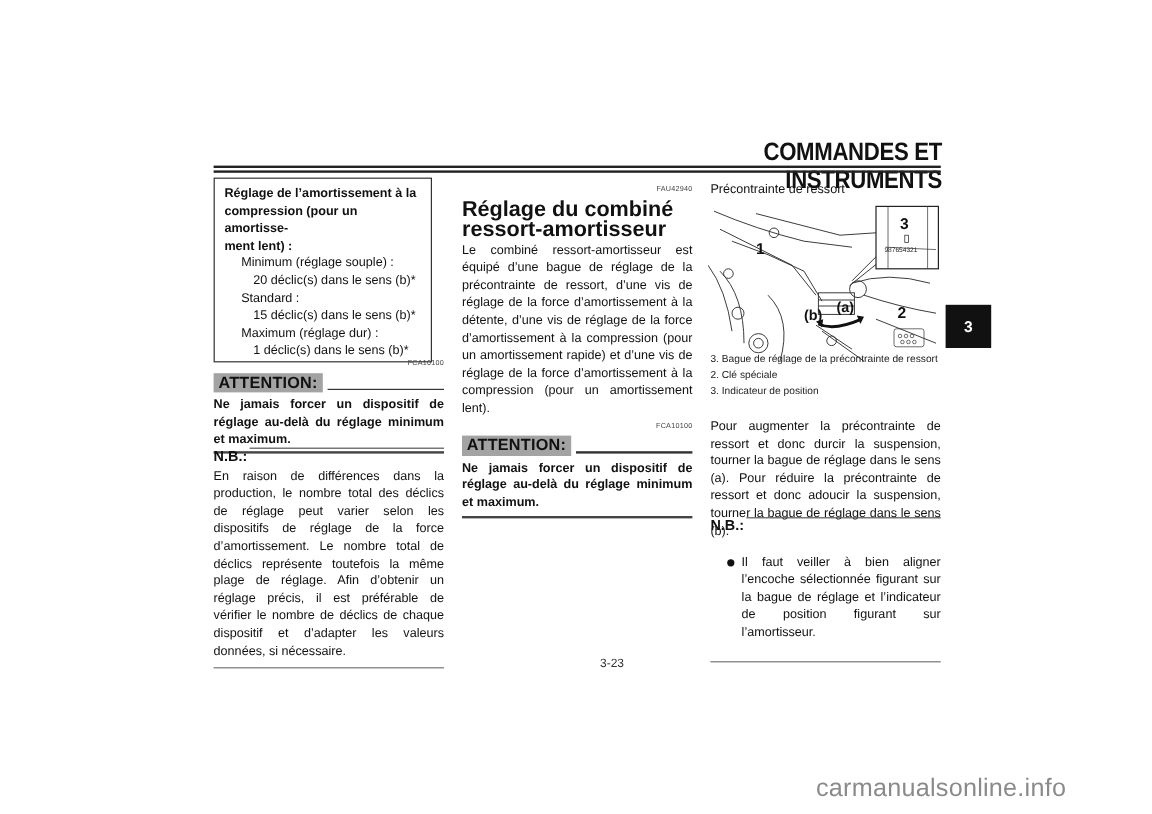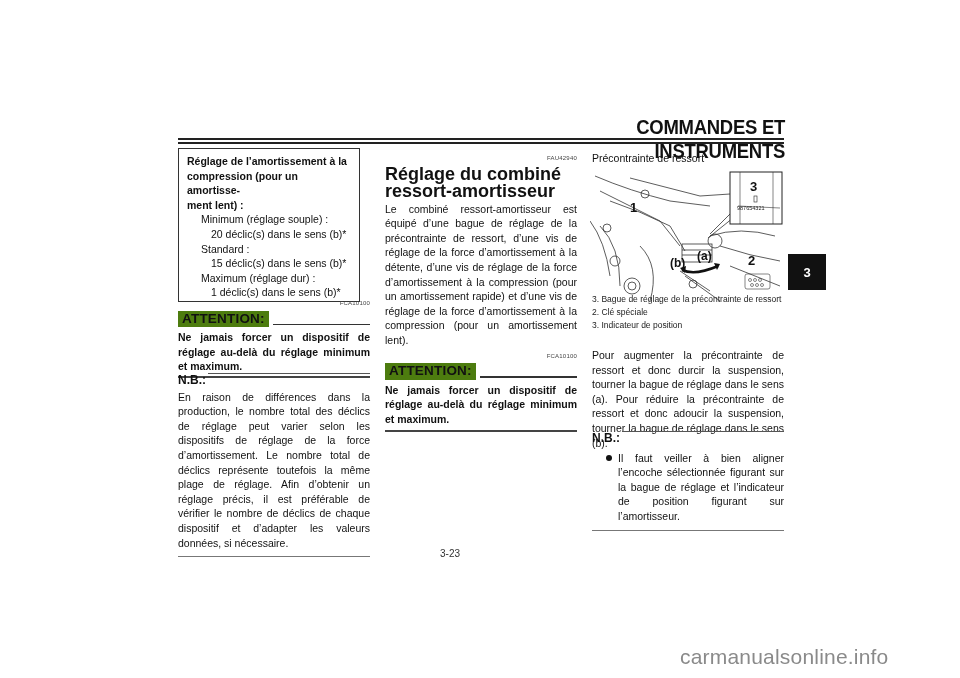--- a/index.html
+++ b/index.html
@@ -13,36 +13,36 @@
   .tab { left:788px; top:254px; width:38px; height:36px; background:#111; color:#fff; font-weight:bold;
          font-size:13px; display:flex; align-items:center; justify-content:center; }
   .col { font-size:10.5px; line-height:14.6px; }
   .box { left:178px; top:148px; width:182px; border:1px solid #333; padding:5px 6px 1px 8px; box-sizing:border-box; }
   .box .bold { font-weight:bold; }
   .ind1 { padding-left:14px; }
   .ind2 { padding-left:24px; }
   .note { padding-left:10px; text-indent:-8px; }
   .code { font-size:6px; color:#444; text-align:right; letter-spacing:0.2px; }
   .att-row { display:flex; align-items:flex-end; }
-  .att-label { background:#4d7c0f; font-weight:bold; font-size:13.5px; padding:1px 4px; letter-spacing:0.2px; }
+  .att-label { background:#a3a3a3; font-weight:bold; font-size:13.5px; padding:1px 4px; letter-spacing:0.2px; }
   .att-line { flex:1; height:1.5px; background:#333; margin-left:4px; margin-bottom:2px; }
   .att-text { font-weight:bold; text-align:justify; font-size:10.5px; line-height:14.6px; margin-top:3px; }
   .rule-thick { height:2px; background:#444; }
   .rule-thin { height:1px; background:#777; }
   .nb-row { display:flex; align-items:flex-start; font-weight:bold; font-size:12px; }
   .nb-line { flex:1; height:1px; background:#555; margin-left:2px; margin-bottom:2px; }
   .justify { text-align:justify; }
   .h2 { font-size:18px; font-weight:bold; line-height:17px; }
   .h3 { font-weight:normal; font-size:10.5px; }
   .caption { font-size:8.5px; line-height:11px; color:#222; }
   .caption li { list-style:none; padding-left:11px; text-indent:-11px; margin-bottom:2px; }
-  .bullets { padding-left:14px; margin:5px 0; }
+  .bullets { padding-left:14px; margin:16px 0; }
   .bullets li { list-style:none; position:relative; padding-left:12px; text-align:justify; }
   .bullets li::before { content:""; position:absolute; left:0; top:4px; width:6px; height:6px; border-radius:50%; background:#111; }
-  .page-num { left:440px; top:548px; width:80px; text-align:left; font-size:10px; color:#333; }
+  .page-num { left:440px; top:548px; width:80px; text-align:right; font-size:10px; color:#333; }
   .watermark { left:680px; top:645px; font-size:21px; color:#8a8a8a; letter-spacing:0.2px; }
   .figure { left:590px; top:166px; width:195px; height:135px; }
 </style>
 </head>
 <body>
 
 <div class="abs header-title">COMMANDES ET INSTRUMENTS</div>
 <div class="abs header-rule1"></div>
 <div class="abs header-rule2"></div>
 <div class="abs tab">3</div>

